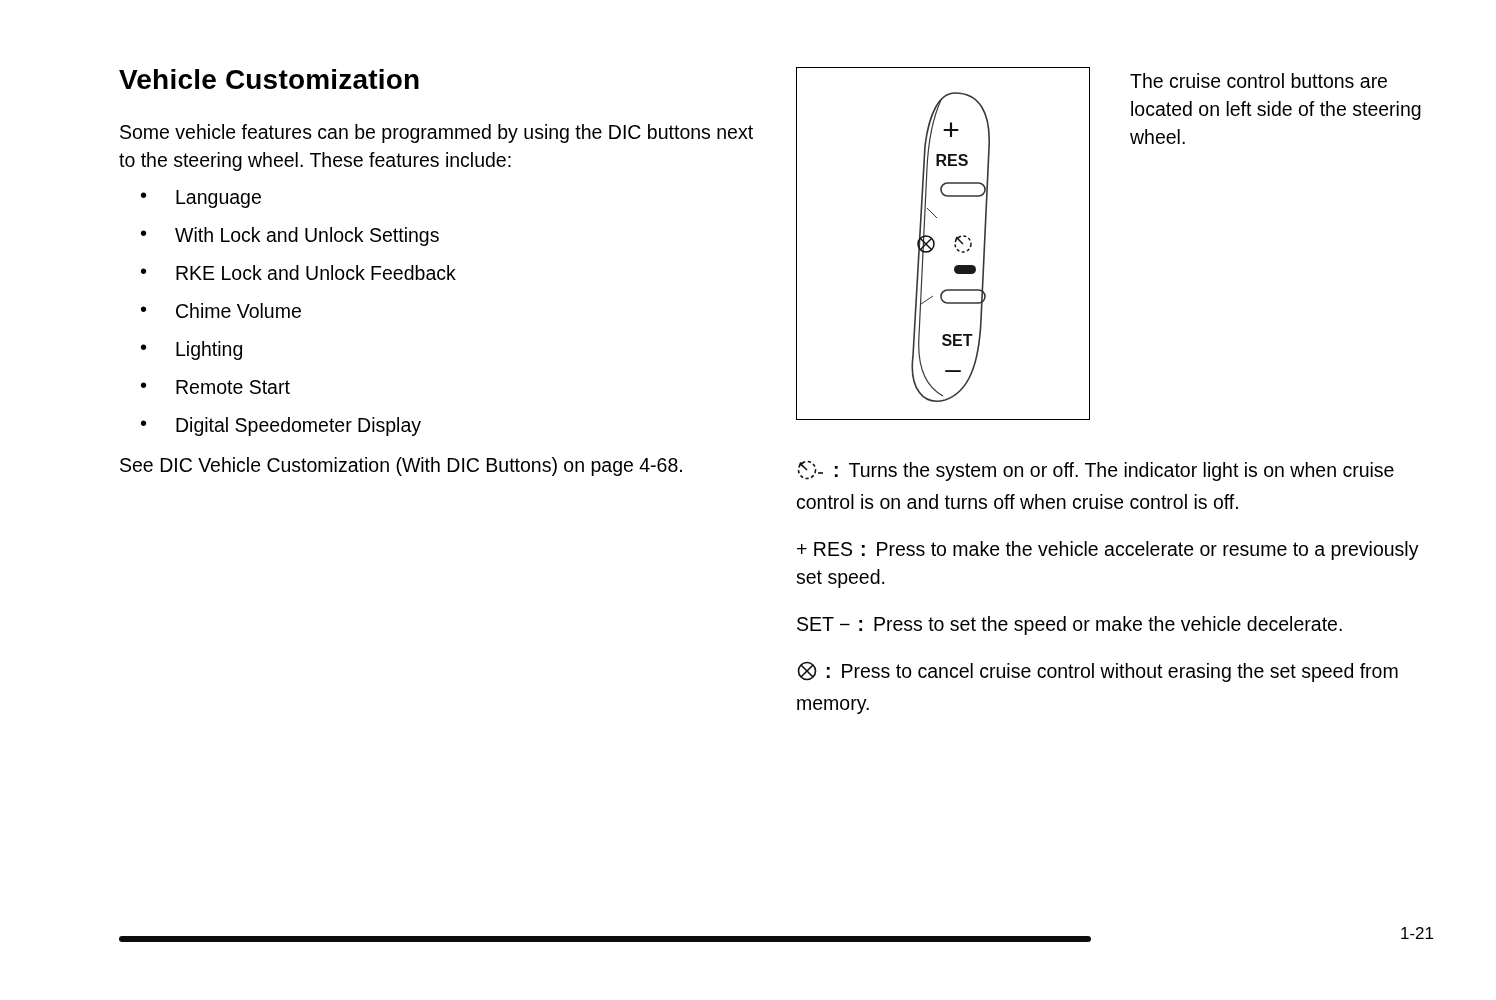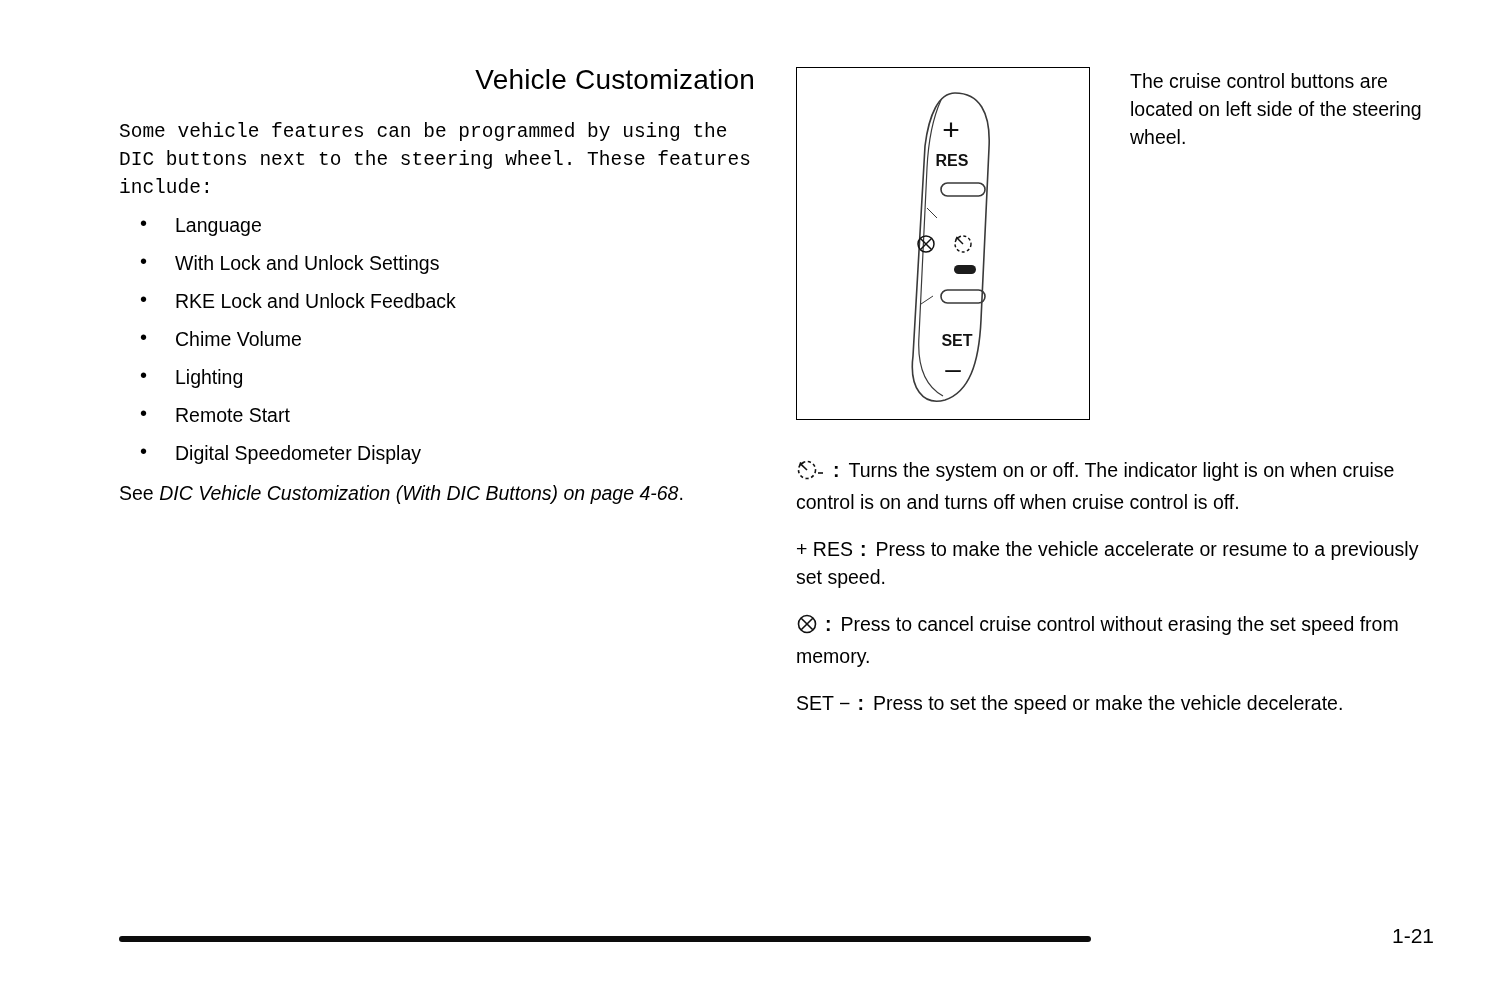--- a/index.html
+++ b/index.html
@@ -4,33 +4,33 @@
 <style>
   html,body{margin:0;padding:0;background:#fff;}
   body{
     width:1496px;height:1000px;position:relative;
     font-family:"Liberation Sans", sans-serif;color:#000;
     -webkit-font-smoothing:antialiased;
   }
   .col{position:absolute;top:64px;}
   .col-left{left:119px;width:636px;}
   .col-right{left:796px;width:648px;}
-  h1{font-size:28px;line-height:32px;margin:0 0 22px 0;font-weight:normal;letter-spacing:.2px;text-align:right;}
+  h1{font-size:28px;line-height:32px;margin:0 0 22px 0;font-weight:bold;letter-spacing:.2px;}
   p{margin:0;font-size:19.5px;line-height:28px;}
-  .intro{margin-bottom:10px;font-family:Liberation Mono, monospace;}
+  .intro{margin-bottom:10px;}
   ul.bullets{list-style:none;margin:2px 0 12px 0;padding:0;}
   ul.bullets li{
     position:relative;padding-left:56px;font-size:19.5px;line-height:27px;
     margin-bottom:11px;
   }
   ul.bullets li::before{
     content:"\2022";position:absolute;left:21px;top:-2px;font-size:20px;
   }
   .see-note{margin-top:4px;}
-  .see-note .ref{font-style:italic;text-align:center;}
+  .see-note .ref{text-align:center;}
 
   
   .figure-row{position:relative;height:392px;}
   .figure-box{
     position:absolute;left:0;top:3px;width:294px;height:353px;
     border:1.5px solid #000;background:#fff;box-sizing:border-box;
   }
   .figure-caption{position:absolute;left:334px;top:3px;width:308px;}
 
   
@@ -38,21 +38,21 @@
   .def .term{font-weight:normal;}
   .def .colon{font-weight:bold;margin:0 9px 0 7px;}
   .def .icon-inline{display:inline-block;vertical-align:-4px;}
 
   
   .bottom-rule{
     position:absolute;left:119px;top:936px;width:972px;height:6px;
     background:#0d0d0d;border-radius:3px;
   }
   .page-number{
-    position:absolute;right:62px;top:924px;font-size:21px;
+    position:absolute;right:62px;top:924px;font-size:17px;
   }
   svg text{font-family:"Liberation Sans", sans-serif;}
 </style>
 </head>
 <body>
 
 <div class="col col-left">
   <h1>Vehicle Customization</h1>
   <p class="intro">Some vehicle features can be programmed by using the DIC buttons next to the steering wheel. These features include:</p>
   <ul class="bullets">
@@ -120,30 +120,30 @@
         </g>
       </svg>
     </span><b class="colon">:</b><span>Turns the system on or off. The indicator light is on when cruise control is on and turns off when cruise control is off.</span>
   </p>
 
   <p class="def">
     <b class="term">+ RES</b><b class="colon">:</b><span>Press to make the vehicle accelerate or resume to a previously set speed.</span>
   </p>
 
   <p class="def">
+    <b class="term">SET −</b><b class="colon">:</b><span>Press to set the speed or make the vehicle decelerate.</span>
+  </p>
+
+  <p class="def">
     <span class="icon-inline">
       <svg width="22" height="22" viewBox="0 0 22 22">
         <g stroke="#111" stroke-width="1.6" fill="none">
           <circle cx="11" cy="11" r="8.5"></circle>
           <line x1="5.2" y1="5.2" x2="16.8" y2="16.8"></line>
           <line x1="16.8" y1="5.2" x2="5.2" y2="16.8"></line>
         </g>
       </svg>
     </span><b class="colon">:</b><span>Press to cancel cruise control without erasing the set speed from memory.</span>
   </p>
-
-  <p class="def">
-    <b class="term">SET −</b><b class="colon">:</b><span>Press to set the speed or make the vehicle decelerate.</span>
-  </p>
 </div>
 
 <div class="bottom-rule"></div>
 <div class="page-number">1-21</div>
 
 </body></html>

